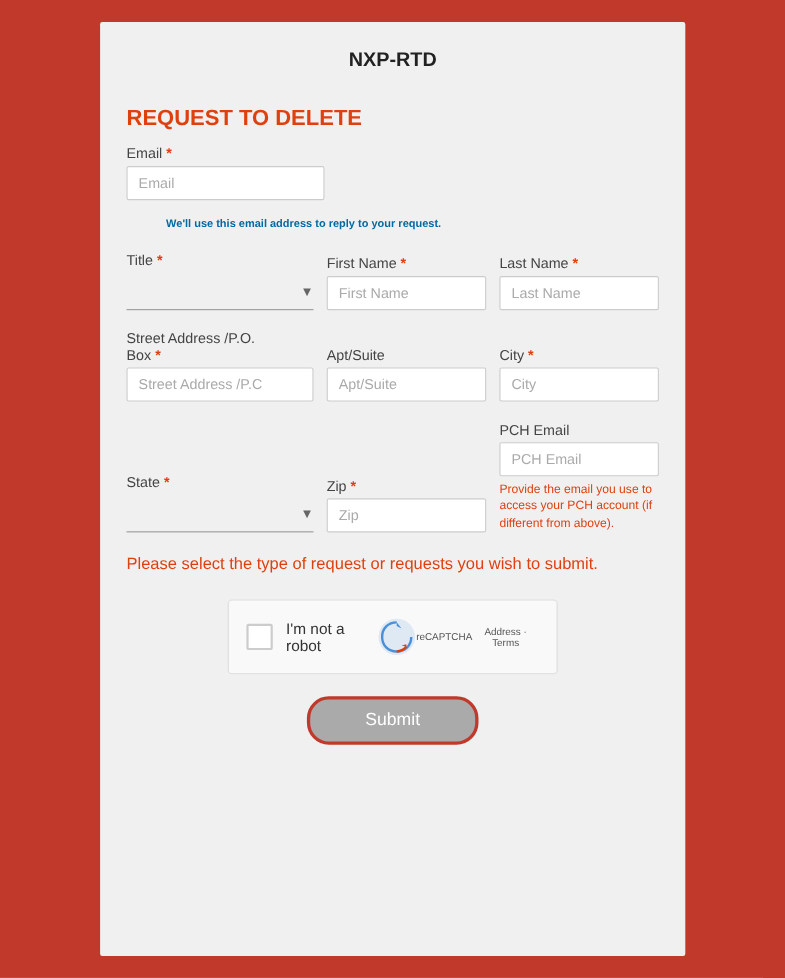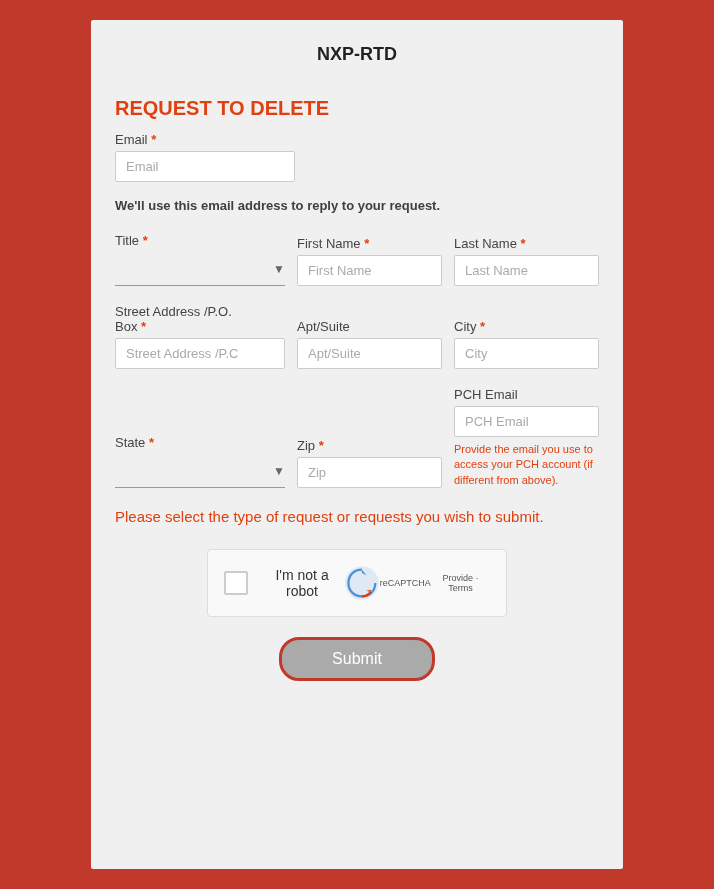--- a/index.html
+++ b/index.html
@@ -62,25 +62,26 @@
     input[type="text"]::placeholder, input[type="email"]::placeholder {
       color: #aaa;
     }
     .email-section {
       margin-bottom: 16px;
     }
     .email-input-wrap {
       width: 180px;
     }
     .email-note {
-      font-size: 13px;
+      font-size: 10px;
       font-weight: bold;
-      color: #404040;
+      color: #0369a1;
       margin-top: 16px;
       margin-bottom: 20px;
+      margin-left: 36px;
     }
     .form-row {
       display: flex;
       gap: 12px;
       margin-bottom: 18px;
       align-items: flex-end;
     }
     .field-wrap {
       display: flex;
       flex-direction: column;
@@ -157,21 +158,20 @@
       margin: 0 auto 20px auto;
       padding: 14px 16px;
       display: flex;
       align-items: center;
       justify-content: space-between;
     }
     .recaptcha-left {
       display: flex;
       align-items: center;
       gap: 12px;
-      text-align: center;
     }
     .recaptcha-checkbox {
       width: 24px;
       height: 24px;
       border: 2px solid #ccc;
       background: #fff;
       border-radius: 2px;
       flex-shrink: 0;
     }
     .recaptcha-text {
@@ -314,21 +314,21 @@
       <div class="recaptcha-right">
         <svg class="recaptcha-logo" viewBox="0 0 64 64" xmlns="http://www.w3.org/2000/svg">
           <circle cx="32" cy="32" r="30" fill="#4a90d9" opacity="0.15"></circle>
           <path d="M32 8 C18 8 8 18 8 32 C8 46 18 56 32 56 C46 56 56 46 56 32" stroke="#4a90d9" stroke-width="4" fill="none"></path>
           <path d="M32 8 L40 18 L32 14 Z" fill="#4a90d9"></path>
           <path d="M32 56 C38 56 44 53 48 48" stroke="#e04010" stroke-width="4" fill="none"></path>
           <path d="M48 48 L40 46 L48 44 Z" fill="#e04010"></path>
         </svg>
         <div class="recaptcha-label">reCAPTCHA</div>
         <div class="recaptcha-links">
-          <span>Provide</span><span> · </span><span>Terms</span>
+          <span>Address</span><span> · </span><span>Terms</span>
         </div>
       </div>
     </div>
 
     <div class="submit-wrap">
       <button class="submit-button">Submit</button>
     </div>
 
   </div>
 </div>

